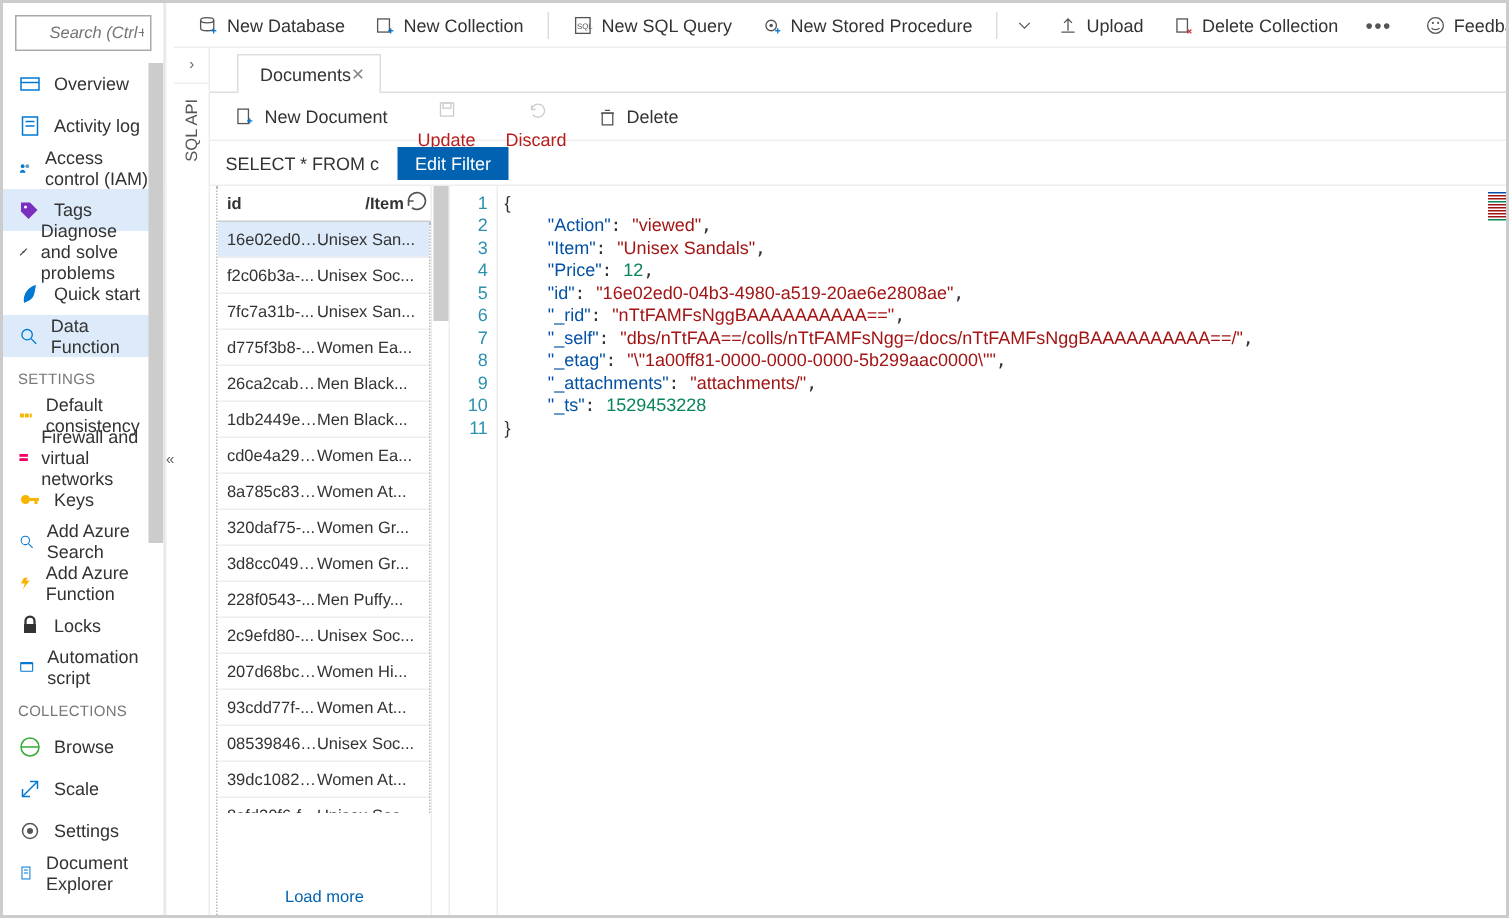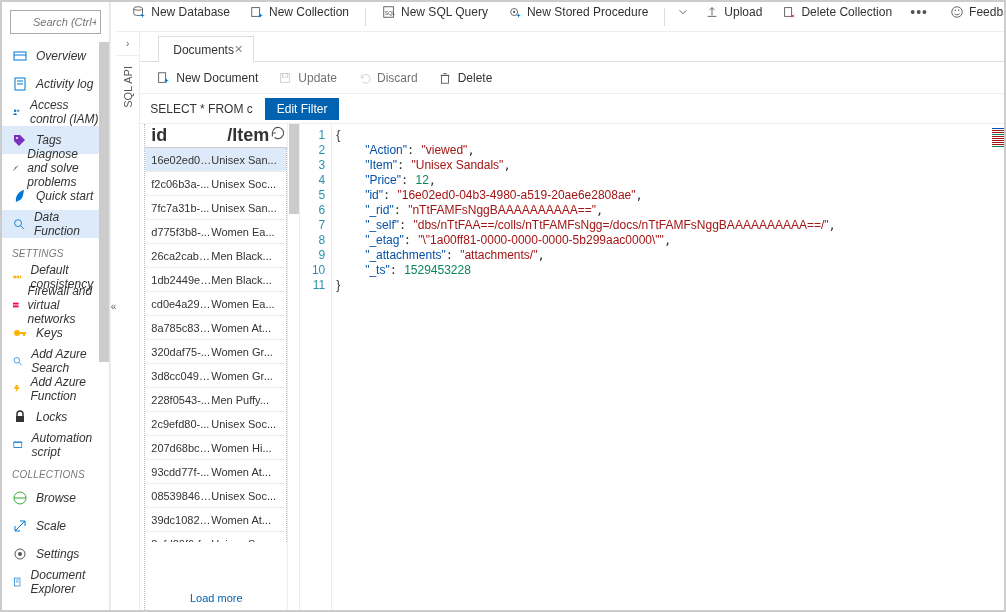--- a/index.html
+++ b/index.html
@@ -5,64 +5,64 @@
 * { box-sizing: border-box; margin: 0; padding: 0; font-family: "Segoe UI", Arial, sans-serif; }
 body { width: 1006px; height: 612px; overflow: hidden; background: #fff; border: 2px solid #ccc; font-size: 12px; color: #333; }
 .app { display: flex; height: 100%; }
 
 
 .sidebar-left { width: 176px; display: flex; flex-direction: column; border-right: 1px solid #e5e5e5; }
 .search-wrap { padding: 8px; }
 .search-box { width: 100%; height: 24px; border: 1px solid #aaa; padding: 0 4px 0 22px; font-size: 11px; color: #888; font-style: italic; background: #fff; position: relative; }
 .search-wrap { position: relative; }
 .search-ic { position: absolute; left: 12px; top: 12px; width: 14px; height: 14px; }
-.sb-scroll { flex: 1; overflow-y: auto; position: relative; font-style: italic; }
+.sb-scroll { flex: 1; overflow-y: auto; position: relative; }
 .sb-track { position: absolute; right: 0; top: 0; width: 10px; height: 100%; }
 .sb-thumb { width: 10px; background: #ccc; border-radius: 0; position: absolute; }
 
 .sb-item { display: flex; align-items: center; height: 28px; padding: 0 10px; gap: 8px; cursor: pointer; }
 .sb-item.active { background: #dceaf9; }
 .sb-head { font-size: 10px; color: #777; padding: 10px 10px 4px 10px; letter-spacing: .2px; }
 .sb-ic { width: 16px; height: 16px; display: inline-flex; align-items: center; justify-content: center; font-size: 13px; }
 
 
 .collapse-btn { width: 18px; border-left: 1px solid #eee; display: flex; align-items: center; justify-content: center; font-size: 10px; color: #666; cursor: pointer; }
 
 
 .center { flex: 1; display: flex; flex-direction: column; }
 .cmdbar { height: 30px; border-bottom: 1px solid #eee; display: flex; align-items: center; padding: 0 8px; gap: 4px; }
-.cmd { display: flex; align-items: flex-start; gap: 5px; padding: 0 8px; height: 24px; cursor: pointer; font-size: 12px; color: #333; white-space: nowrap; }
+.cmd { display: flex; align-items: center; gap: 5px; padding: 0 8px; height: 24px; cursor: pointer; font-size: 12px; color: #333; white-space: nowrap; }
 .cmd .ic { width: 14px; height: 14px; display: inline-flex; align-items: center; justify-content: center; }
 .vdiv { width: 1px; height: 18px; background: #ddd; margin: 0 4px; }
 .cmd-spacer { flex: 1; }
 
 .mainrow { flex: 1; display: flex; min-height: 0; }
 .rail { width: 24px; border-right: 1px solid #eee; display: flex; flex-direction: column; align-items: center; }
 .rail-expand { height: 24px; width: 100%; display: flex; align-items: center; justify-content: center; border-bottom: 1px solid #eee; cursor: pointer; font-size: 10px; color: #666; }
 .rail-text { writing-mode: vertical-lr; transform: rotate(180deg); padding: 10px 0; font-size: 11px; color: #555; }
 
 .workarea { flex: 1; display: flex; flex-direction: column; min-width: 0; }
 .tabs { height: 30px; display: flex; align-items: flex-end; padding-left: 18px; border-bottom: 1px solid #ddd; }
 .tab { height: 26px; border: 1px solid #ddd; border-bottom: none; background: #fff; padding: 0 10px 0 14px; display: flex; align-items: center; font-size: 12px; position: relative; top: 1px; }
 .tab .x { font-size: 11px; color: #888; cursor: pointer; }
 
 .toolbar2 { height: 32px; display: flex; align-items: center; gap: 8px; padding: 0 10px; border-bottom: 1px solid #eee; }
 .tbtn { display: flex; align-items: center; gap: 6px; padding: 0 6px; height: 24px; font-size: 12px; cursor: pointer; color: #333; }
-.tbtn.disabled { color: #737373; cursor: default; }
+.tbtn.disabled { color: #b91c1c; cursor: default; flex-direction: column; }
 .tbtn .ic { width: 14px; height: 14px; }
 
 .filterrow { height: 30px; display: flex; align-items: center; padding: 0 10px; gap: 12px; border-bottom: 1px solid #eee; }
 .filter-text { font-size: 12px; color: #333; }
 .edit-filter { background: #0062b1; color: #fff; padding: 4px 12px; font-size: 12px; cursor: pointer; }
 
 .datarow { flex: 1; display: flex; min-height: 0; }
 
 
 .doclist-wrap { width: 144px; border-right: 1px solid #eee; display: flex; flex-direction: column; border-left: 1px dotted #bbb; margin-left: 4px; }
-.doclist-head { display: flex; border-bottom: 1px solid #ccc; height: 24px; align-items: center; font-weight: 600; font-size: 18px; }
+.doclist-head { display: flex; border-bottom: 1px solid #ccc; height: 24px; align-items: center; font-weight: 600; font-size: 11px; }
 .col-id { width: 66px; padding-left: 6px; }
 .col-item { width: 58px; text-align: right; }
 .col-ref { width: 18px; text-align: center; cursor: pointer; }
 .doclist-body { flex: 1; overflow: hidden; position: relative; border-right: 1px dotted #bbb; }
 .docrow { display: flex; height: 24px; align-items: center; border-bottom: 1px solid #eee; cursor: pointer; font-size: 11px; }
 .docrow.sel { background: #dceaf9; }
 .docrow .c1 { width: 66px; padding-left: 6px; overflow: hidden; text-overflow: ellipsis; white-space: nowrap; }
 .docrow .c2 { width: 72px; overflow: hidden; text-overflow: ellipsis; white-space: nowrap; }
 .loadmore { text-align: center; padding: 6px; font-size: 11px; color: #0062b1; cursor: pointer; margin-top: 44px; }
 

